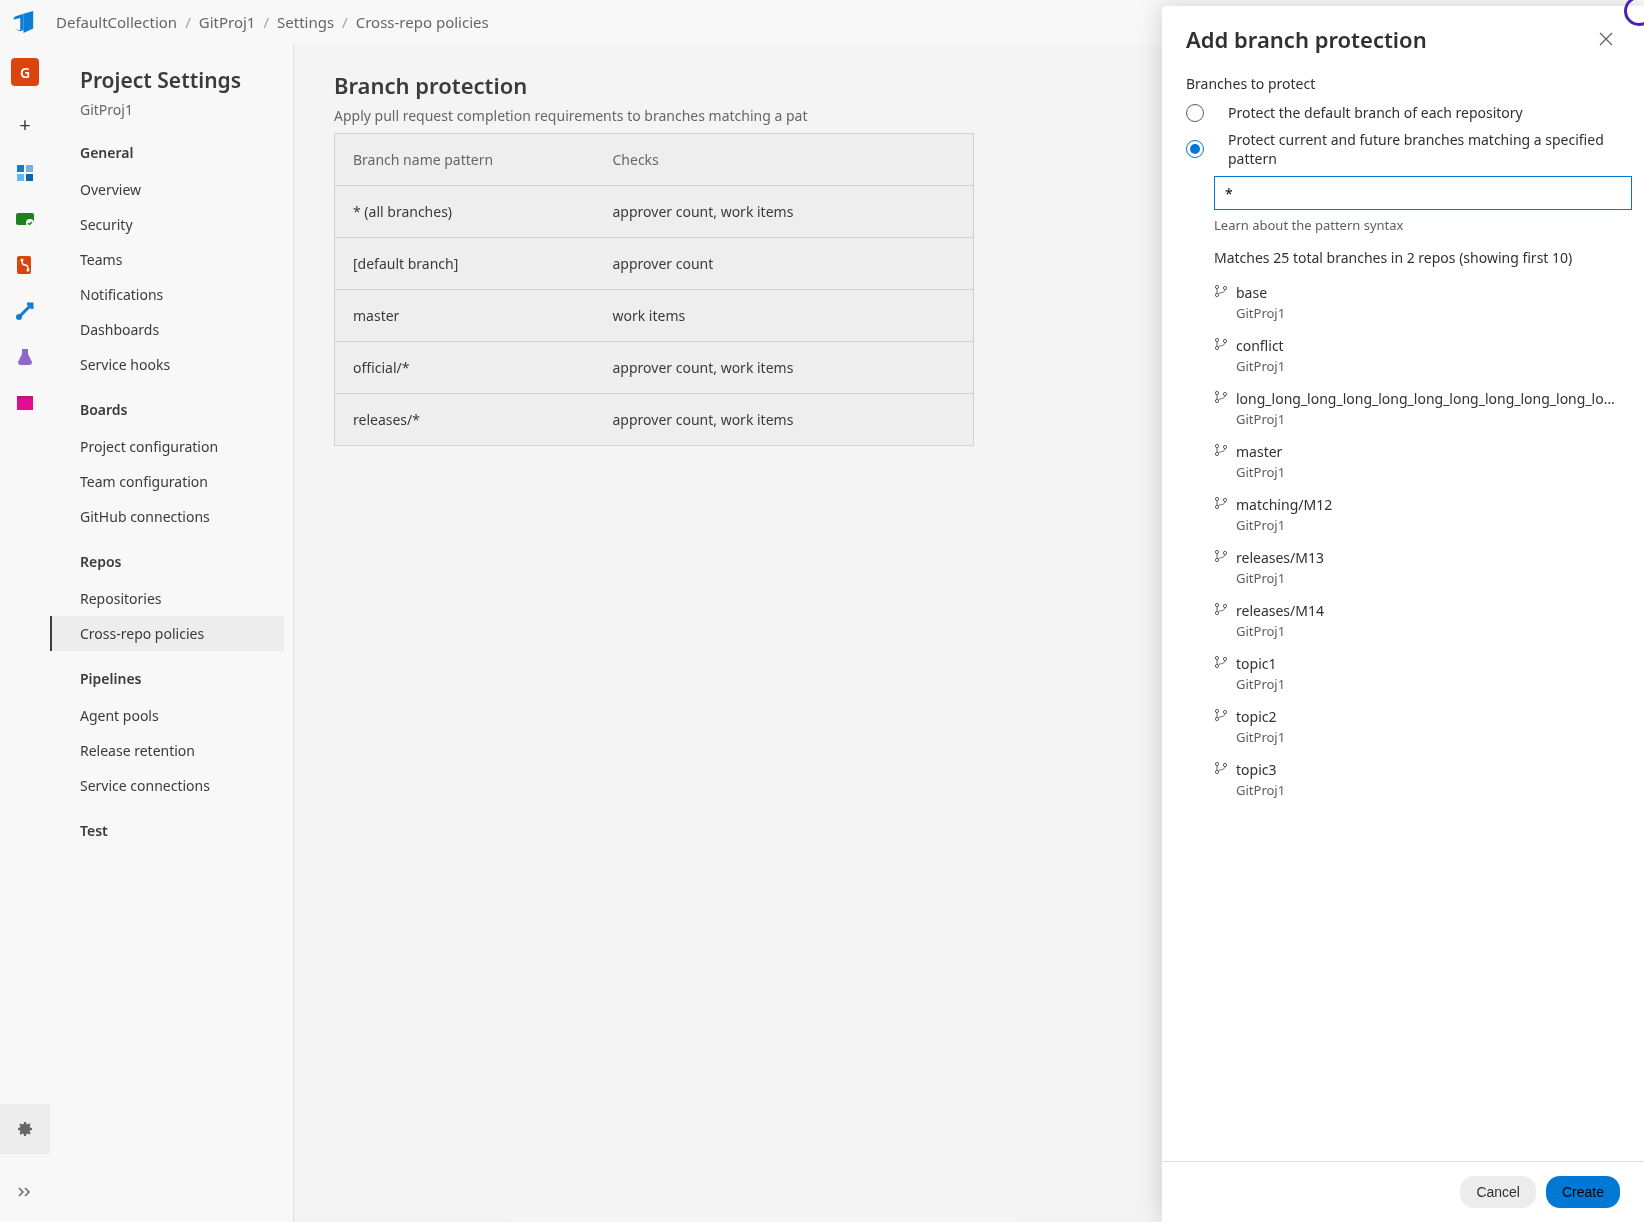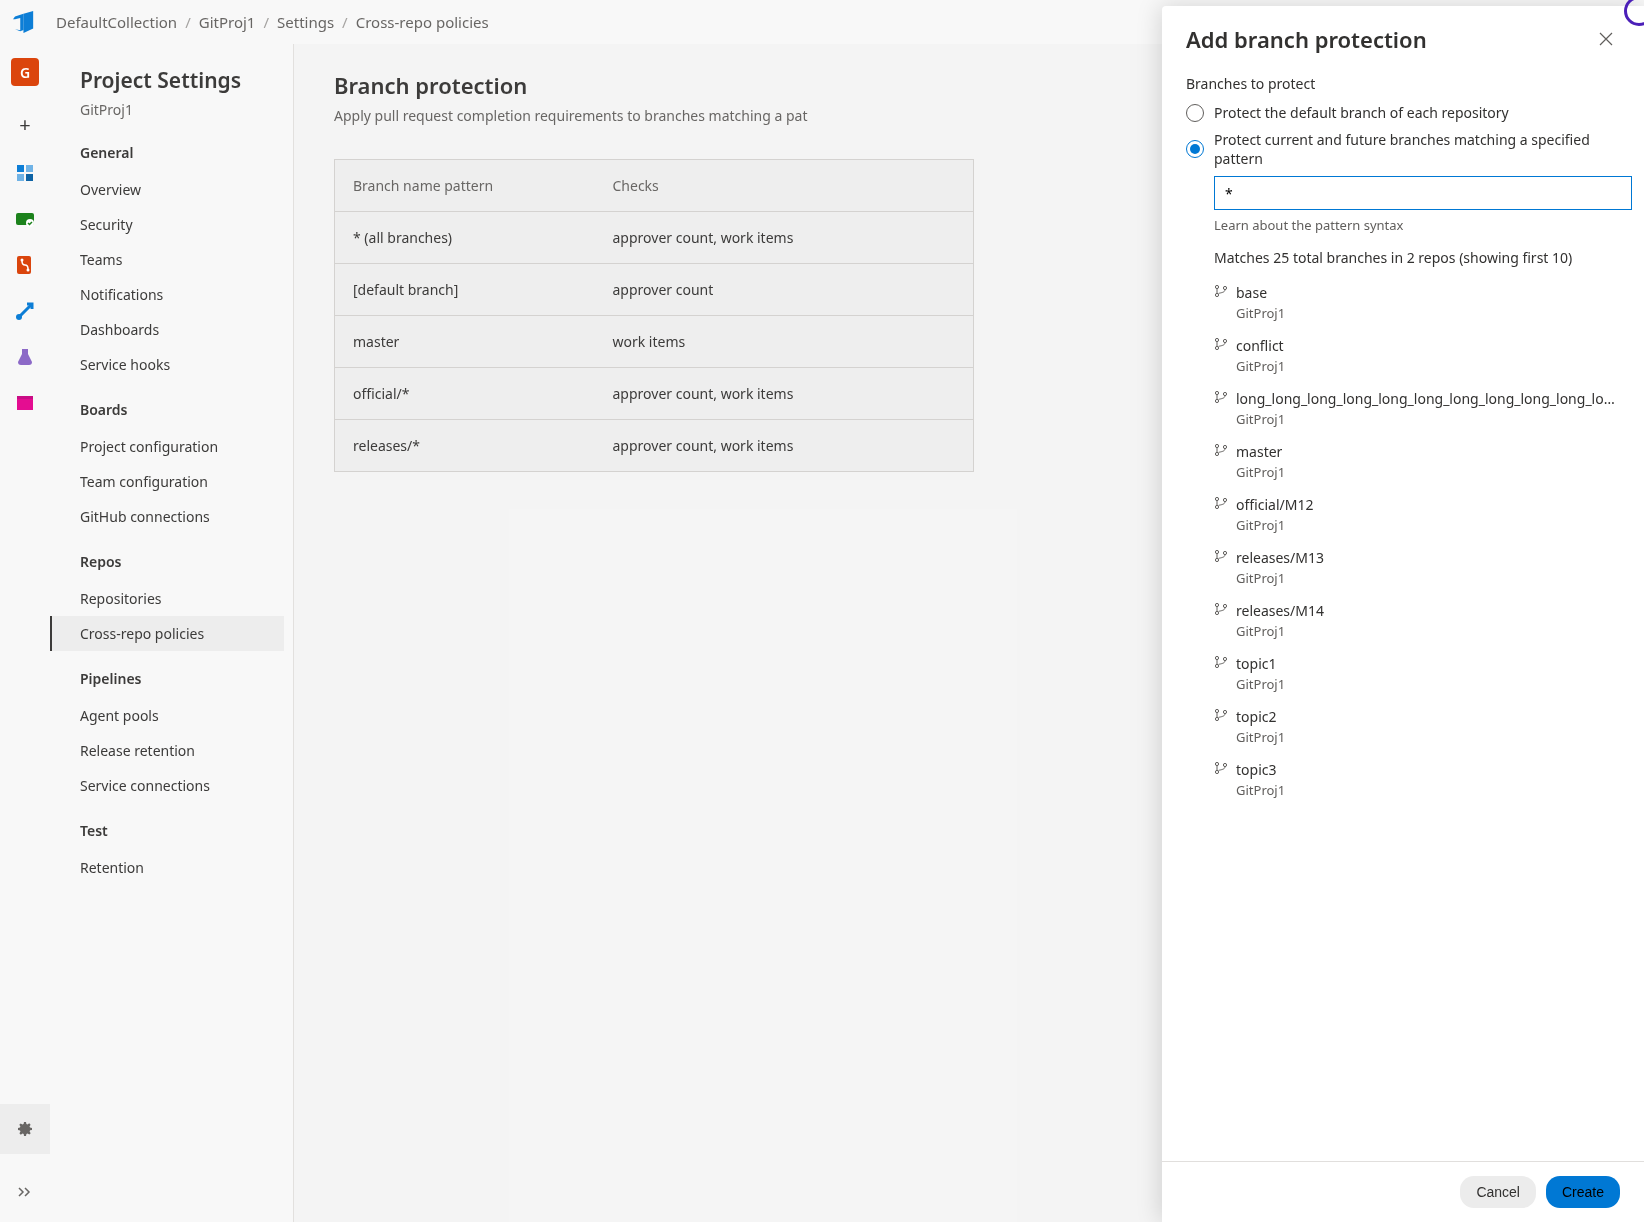--- a/index.html
+++ b/index.html
@@ -124,21 +124,21 @@
   }
   .nav-spacer { height: 12px; }
 
   
   .main {
     flex: 1;
     padding: 26px 40px;
     background: #f3f3f3cc;
   }
   .main h2 { margin: 0 0 6px 0; font-size: 22px; font-weight: 600; }
-  .main-sub { color: var(--text-secondary); margin-bottom: 34px; }
+  .main-sub { color: var(--text-secondary); margin-bottom: 8px; }
   table {
     border-collapse: collapse;
     border: 1px solid #d2d0ce;
     background: #eeeeee;
     min-width: 640px;
   }
   th, td {
     text-align: left;
     padding: 16px 18px;
     border-bottom: 1px solid #d2d0ce;
@@ -179,21 +179,21 @@
     color: var(--text-secondary);
     font-size: 16px;
   }
   .panel-body {
     padding: 8px 24px 0 24px;
     flex: 1;
     overflow: hidden;
   }
   .panel-section-label { margin: 6px 0 10px 0; color: var(--text-primary); }
   .radio-row {
-    display: flex; align-items: center; gap: 10px;
+    display: flex; align-items: center; gap: 24px;
     margin-bottom: 8px;
     cursor: pointer;
   }
   .radio {
     width: 18px; height: 18px; border-radius: 50%;
     border: 1px solid #605e5c;
     display: flex; align-items: center; justify-content: center;
     flex-shrink: 0;
   }
   .radio.checked { border-color: var(--accent); }
@@ -358,21 +358,20 @@
         <div class="nav-group">Repos</div>
         <div class="nav-link">Repositories</div>
         <div class="nav-link active">Cross-repo policies</div>
         <div class="nav-spacer"></div>
         <div class="nav-group">Pipelines</div>
         <div class="nav-link">Agent pools</div>
         <div class="nav-link">Release retention</div>
         <div class="nav-link">Service connections</div>
         <div class="nav-spacer"></div>
         <div class="nav-group">Test</div>
-        <div class="nav-link">Retention</div>
         <div class="nav-spacer"></div>
       </div>
   </div>
 
   <div class="main">
     <h2>Branch protection</h2>
     <div class="main-sub">Apply pull request completion requirements to branches matching a pat</div>
     <table>
       <thead>
         <tr>
@@ -486,21 +485,21 @@
           <div class="repo">GitProj1</div>
         </div>
         <div class="branch-item">
           <div class="name">
             <span><svg class="branch-glyph" viewBox="0 0 14 14">
                 <circle cx="3" cy="3" r="1.6" fill="none" stroke="#605e5c" stroke-width="1"></circle>
                 <circle cx="3" cy="11" r="1.6" fill="none" stroke="#605e5c" stroke-width="1"></circle>
                 <circle cx="11" cy="4" r="1.6" fill="none" stroke="#605e5c" stroke-width="1"></circle>
                 <path d="M3 4.6v4.8M11 5.6c0 3-4 3-6.4 3.8" fill="none" stroke="#605e5c" stroke-width="1"></path>
               </svg></span>
-            <span class="truncate">official/M12</span>
+            <span class="truncate">matching/M12</span>
           </div>
           <div class="repo">GitProj1</div>
         </div>
         <div class="branch-item">
           <div class="name">
             <span><svg class="branch-glyph" viewBox="0 0 14 14">
                 <circle cx="3" cy="3" r="1.6" fill="none" stroke="#605e5c" stroke-width="1"></circle>
                 <circle cx="3" cy="11" r="1.6" fill="none" stroke="#605e5c" stroke-width="1"></circle>
                 <circle cx="11" cy="4" r="1.6" fill="none" stroke="#605e5c" stroke-width="1"></circle>
                 <path d="M3 4.6v4.8M11 5.6c0 3-4 3-6.4 3.8" fill="none" stroke="#605e5c" stroke-width="1"></path>

